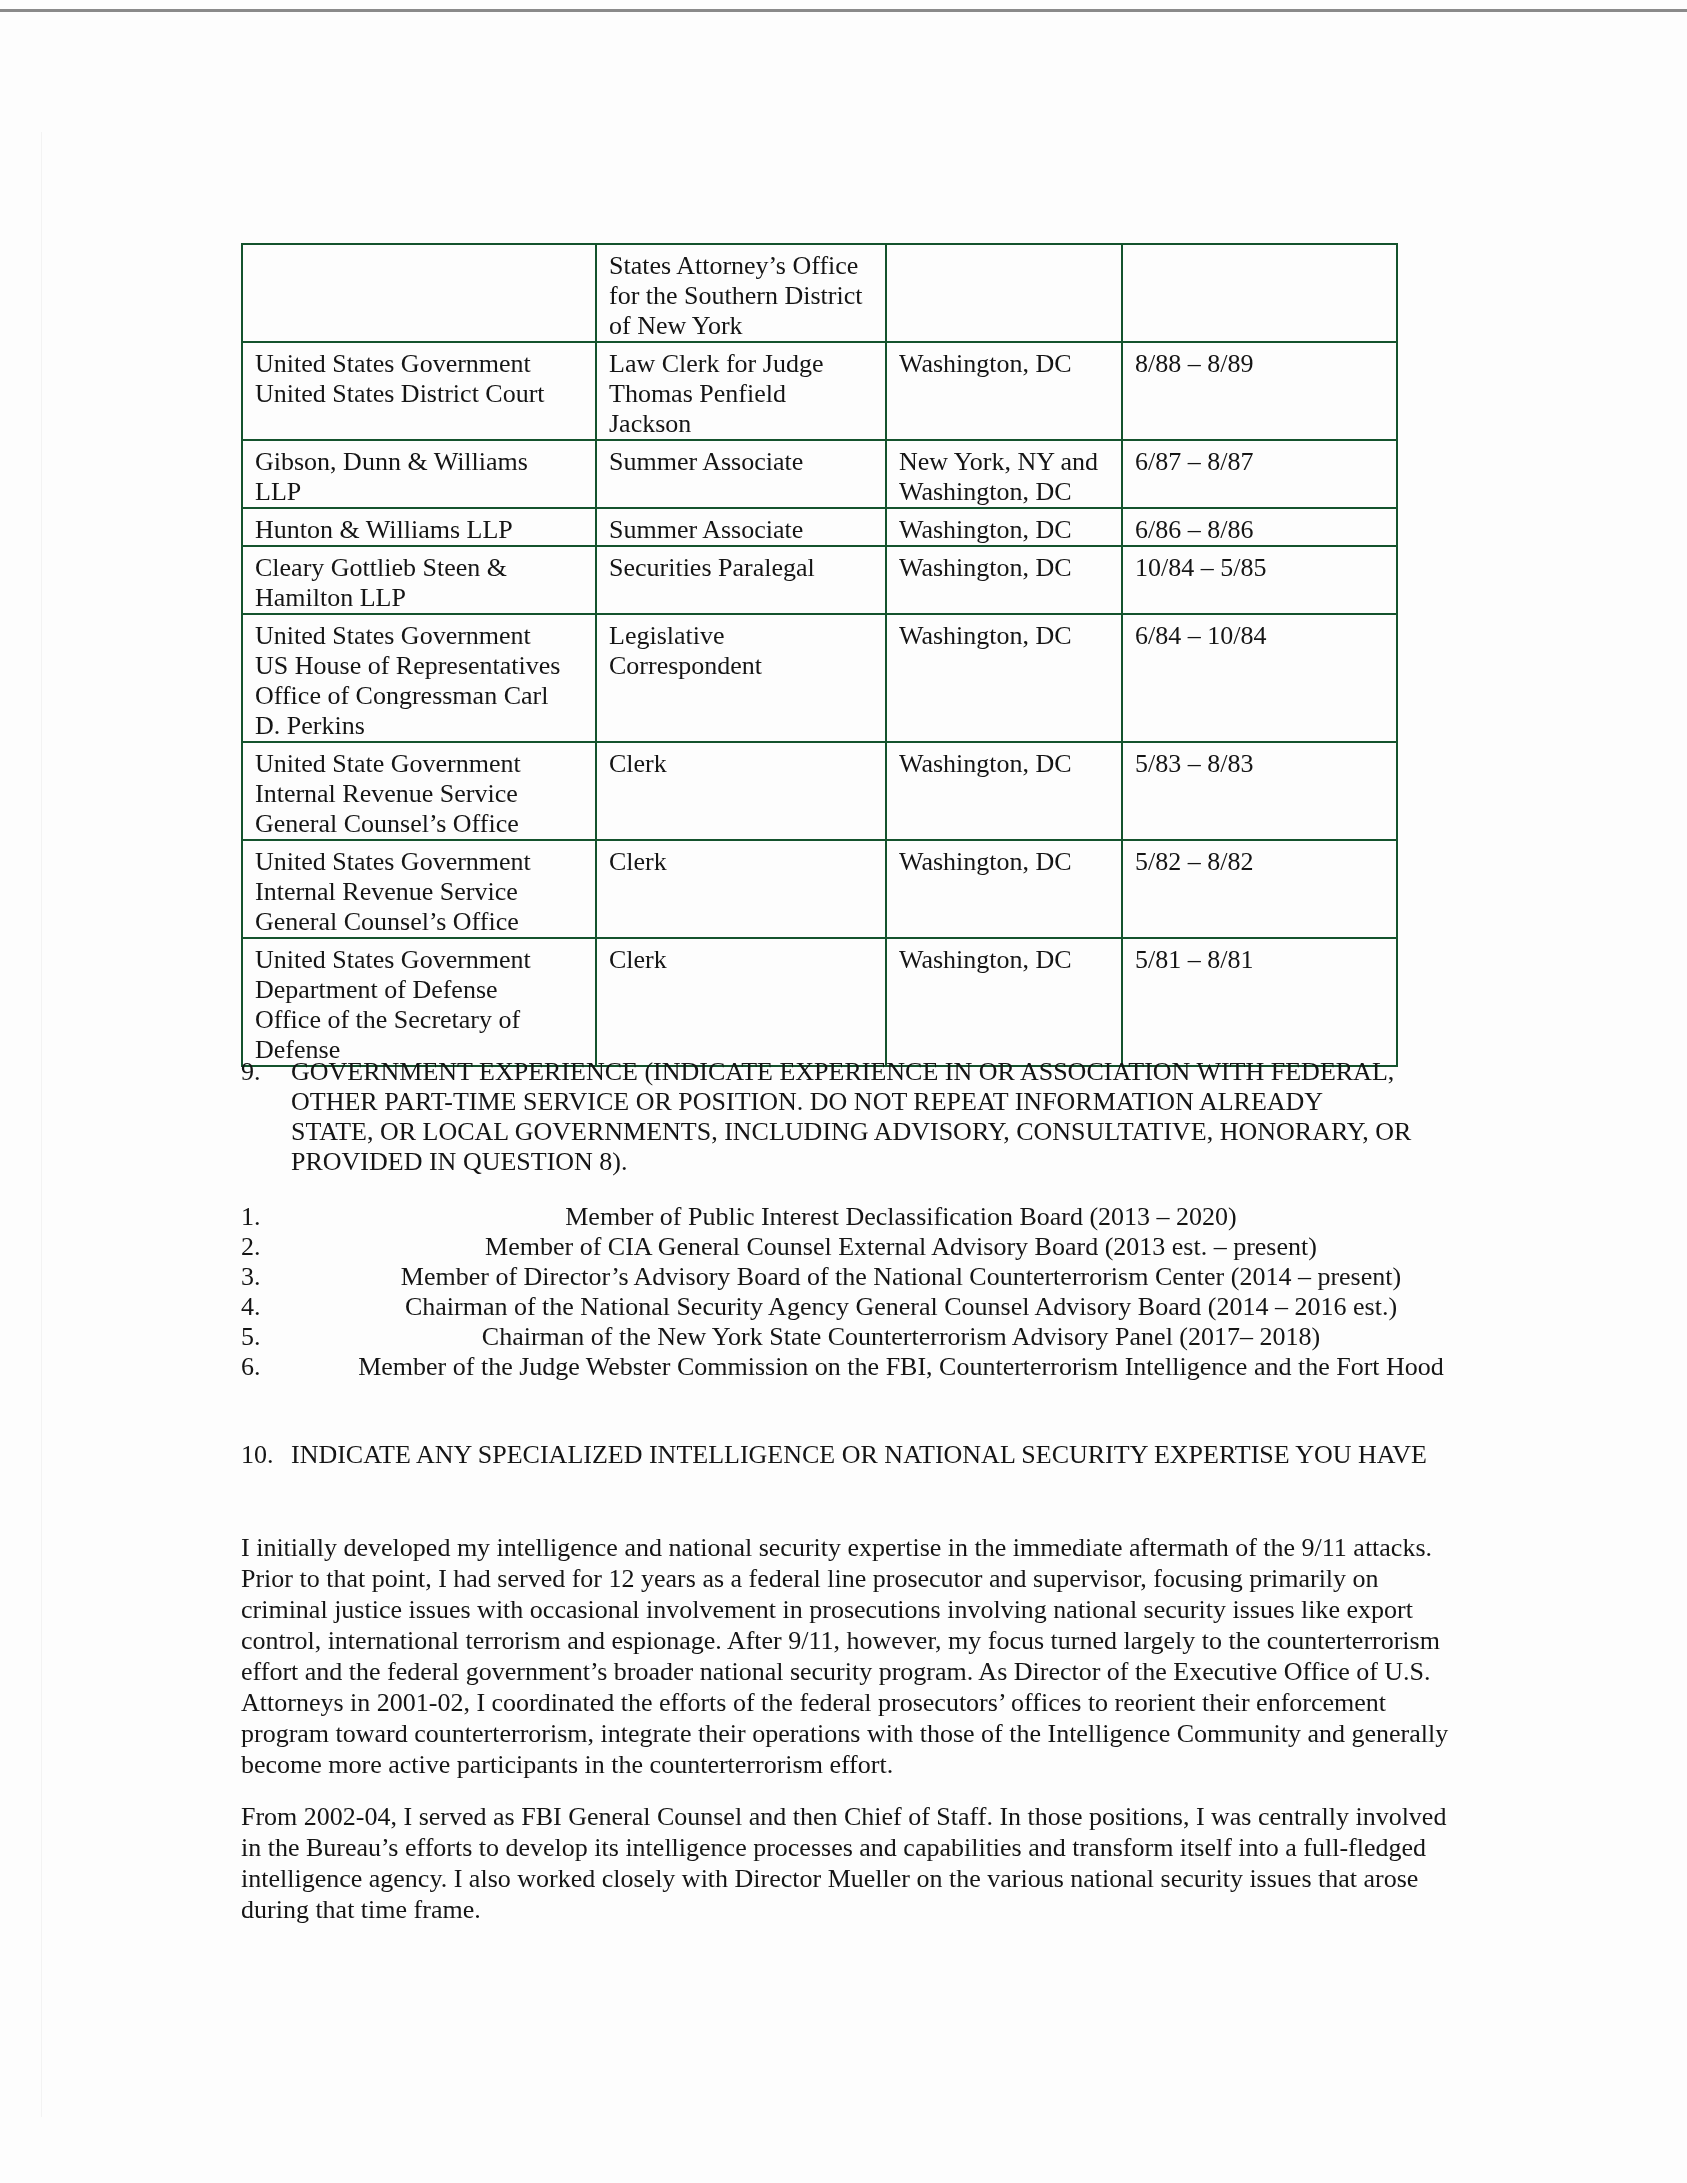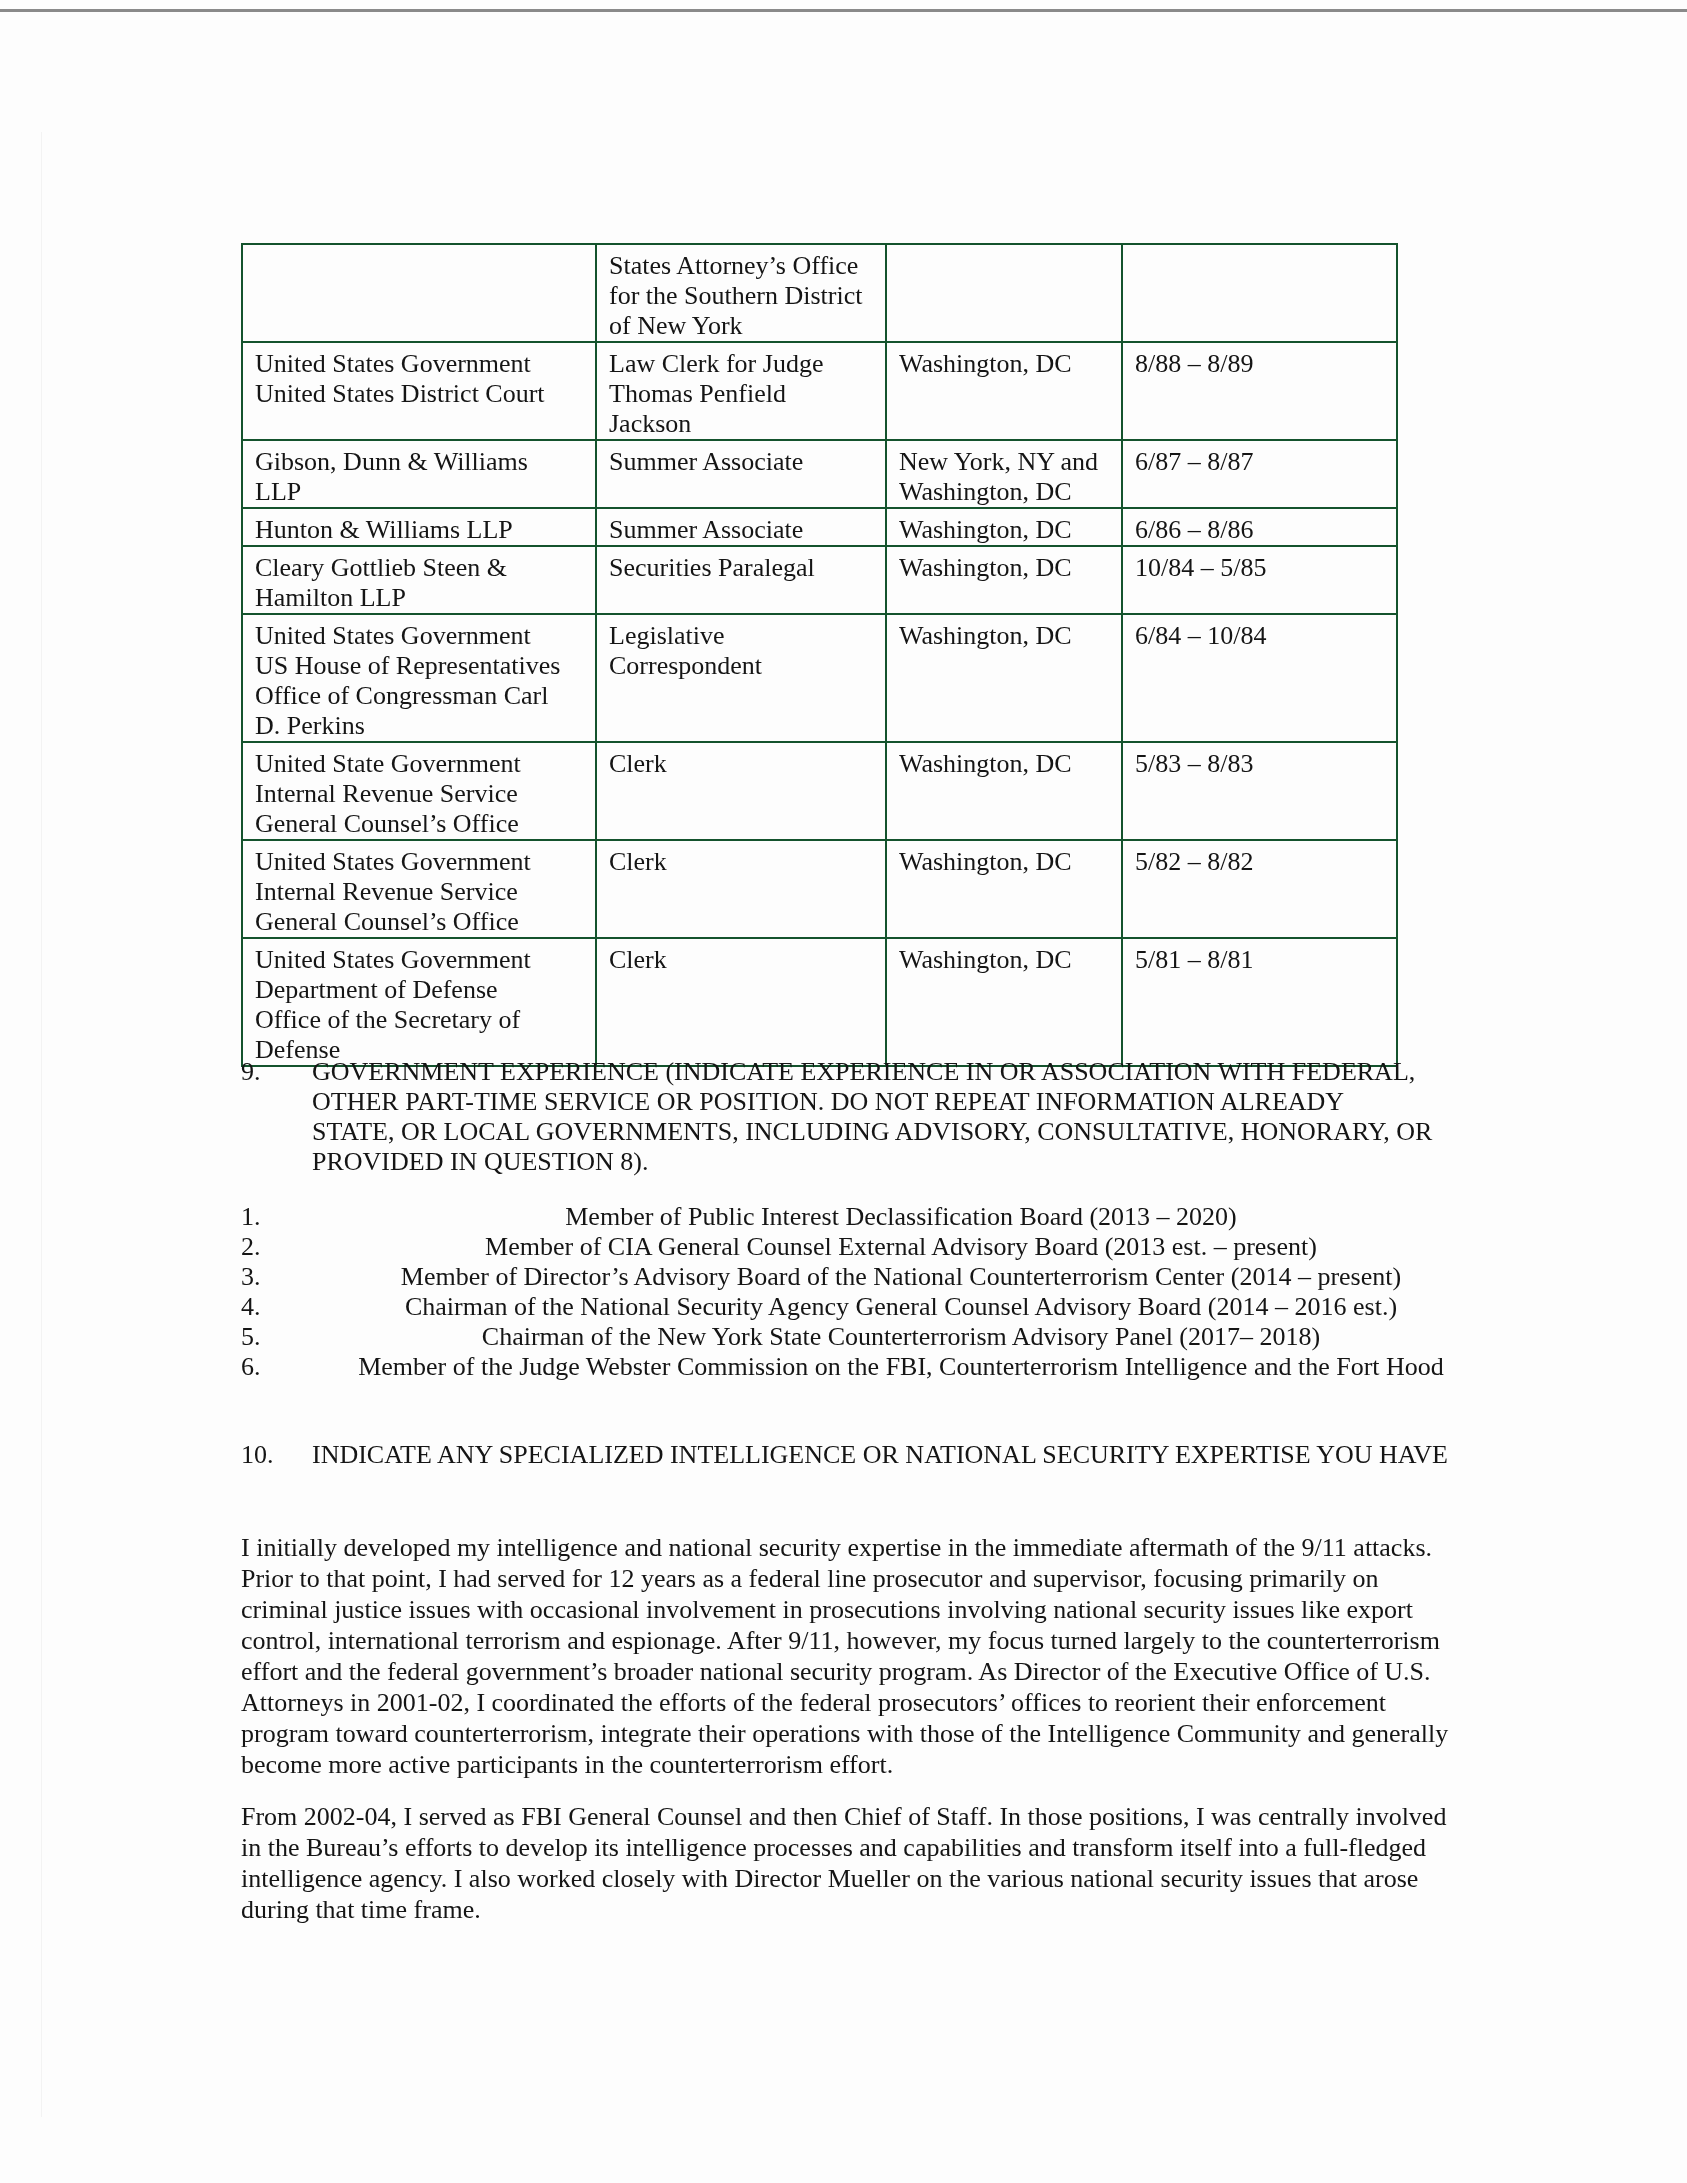--- a/index.html
+++ b/index.html
@@ -37,21 +37,21 @@
   col.c4 { width:275px; }
   td .line { display:block; white-space:nowrap; }
 
   .q-heading {
     position:absolute; left:241px; width:1224px;
     font-size:26px; line-height:30px;
     text-transform:none;
   }
   .q-heading .num { position:absolute; left:0; top:0; }
   .q-heading .txt { display:block; padding-left:50px; }
-  .q-heading .txt span { display:block; white-space:nowrap;margin-left:21px; }
+  .q-heading .txt span { display:block; white-space:nowrap; }
 
   .gov-list {
     position:absolute; left:241px; top:1202px; width:1224px;
     font-size:26px; line-height:30px; margin:0; padding:0; list-style:none;
   }
   .gov-list li { position:relative; padding-left:96px; }
   .gov-list li .n { position:absolute; left:0; top:0; }
   .gov-list li .t span { display:block; white-space:nowrap;text-align:center; }
 
   .para {

